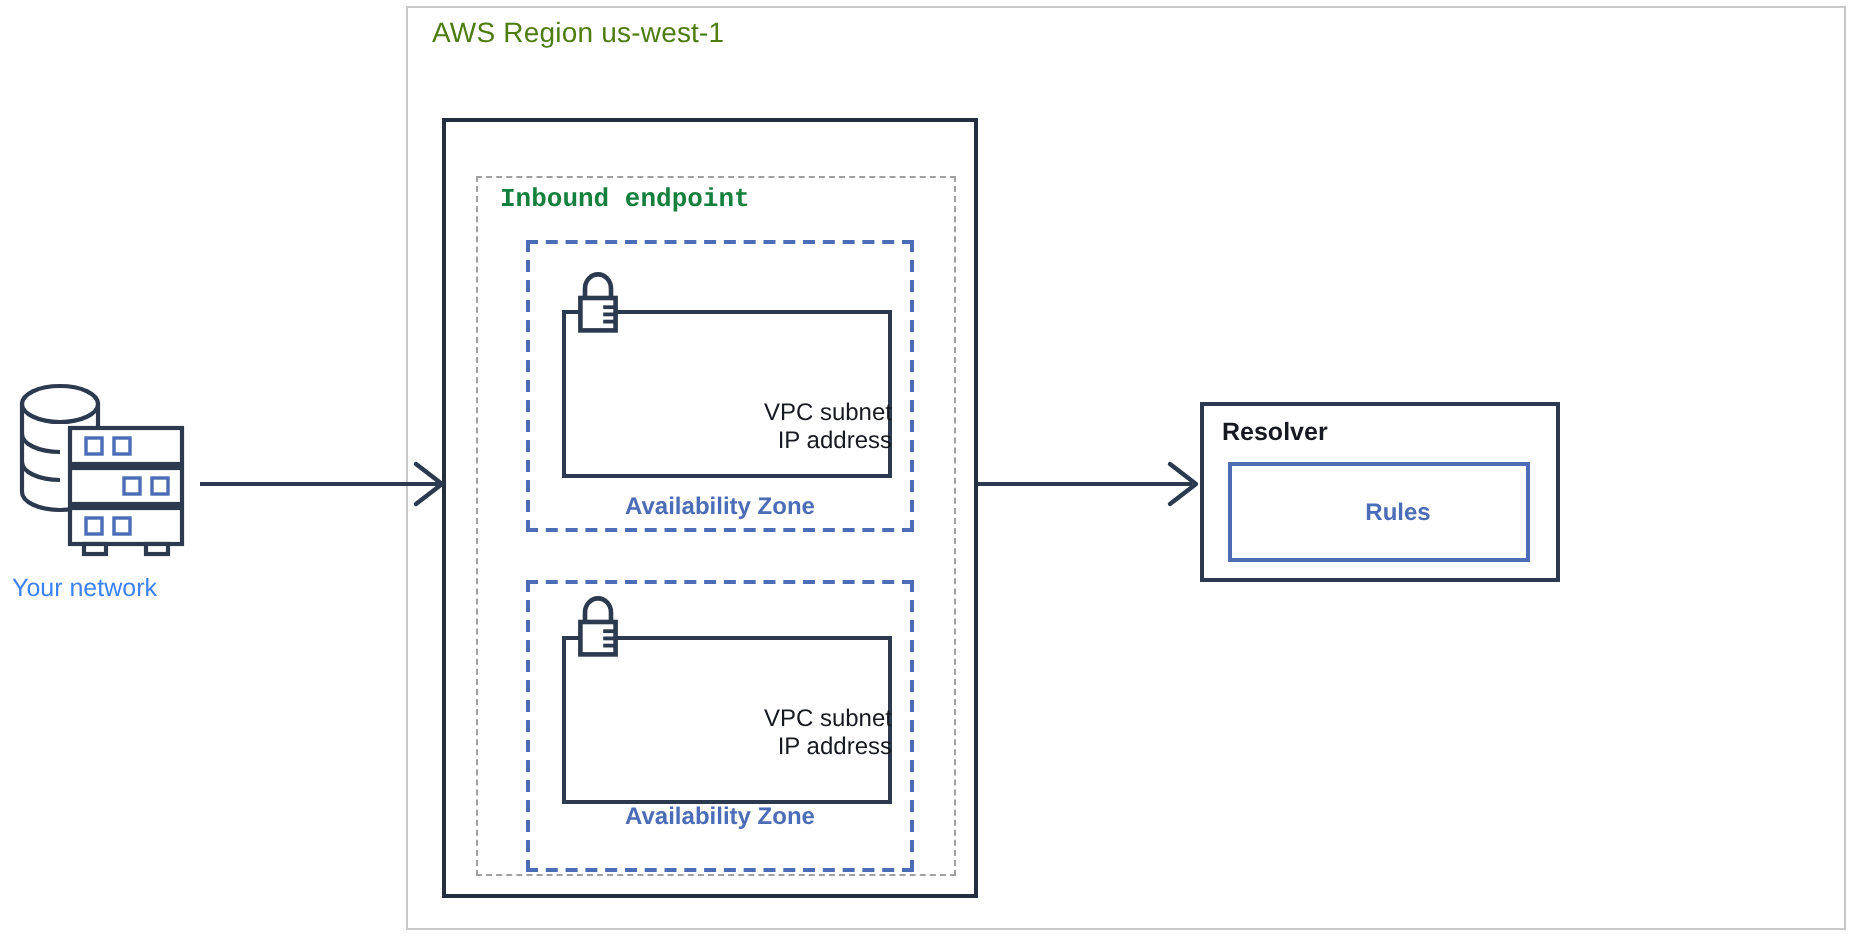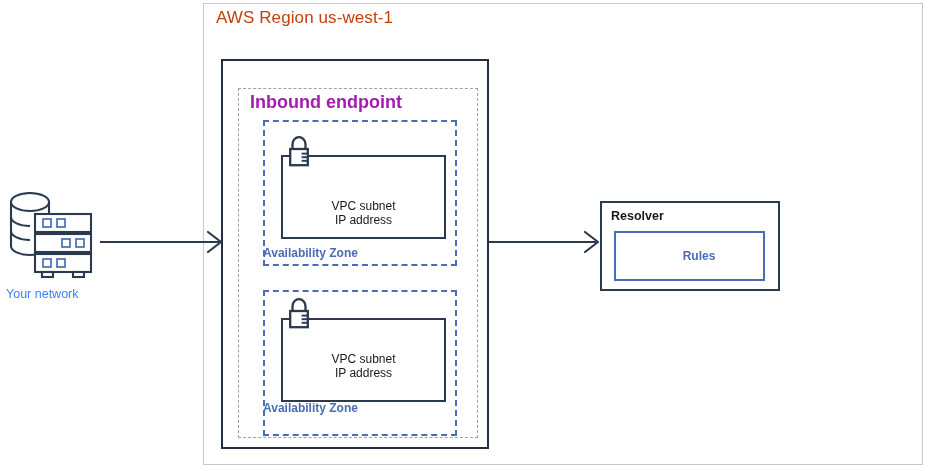--- a/index.html
+++ b/index.html
@@ -25,22 +25,22 @@
 
   
   .region-box {
     left: 203px; top: 3px;
     width: 720px; height: 462px;
     border: 1px solid #c8c8c8;
     background: #ffffff;
   }
   .region-label {
     left: 216px; top: 8px;
-    font-size: 17px;
-    color: #c2410c;
+    font-size: 14px;
+    color: #4d7c0f;
     letter-spacing: 0.1px;
     white-space: nowrap;
   }
 
   
   .vpc-box {
     left: 221px; top: 59px;
     width: 268px; height: 390px;
     border: 2px solid #232f3e;
     background: #ffffff;
@@ -54,55 +54,57 @@
 
   
   .endpoint-box {
     left: 238px; top: 88px;
     width: 240px; height: 350px;
     border: 1px dashed #a0a0a0;
     background: #ffffff;
   }
   .endpoint-label {
     left: 250px; top: 92px;
-    font-size: 18px;
-    font-weight: bold;
-    color: #a21caf;
-    white-space: nowrap;
+    font-size: 13px;
+    font-weight: bold;
+    color: #15803d;
+    white-space: nowrap;
+    font-family: Liberation Mono, monospace;
   }
 
   
   .az-box {
     width: 194px; height: 146px;
     border: 2px dashed #4b6cb7;
     background: #ffffff;
   }
   .az-1 { left: 263px; top: 120px; }
   .az-2 { left: 263px; top: 290px; }
   .az-label {
     width: 194px;
+    text-align: center;
     font-size: 12px;
     font-weight: bold;
     color: #4b6cb7;
     white-space: nowrap;
   }
   .az-label-1 { left: 263px; top: 246px; }
   .az-label-2 { left: 263px; top: 401px; }
 
   
   .subnet-box {
     width: 165px; height: 84px;
     border: 2px solid #2b3a4e;
     background: #ffffff;
   }
   .subnet-1 { left: 281px; top: 155px; }
   .subnet-2 { left: 281px; top: 318px; }
   .subnet-text {
     width: 165px;
-    text-align: center;
+    text-align: right;
     font-size: 12px;
     line-height: 14px;
     color: #16191f;
     white-space: nowrap;
   }
   .subnet-text-1 { left: 281px; top: 199px; }
   .subnet-text-2 { left: 281px; top: 352px; }
 
   
   .lock-icon { width: 26px; height: 36px; }

